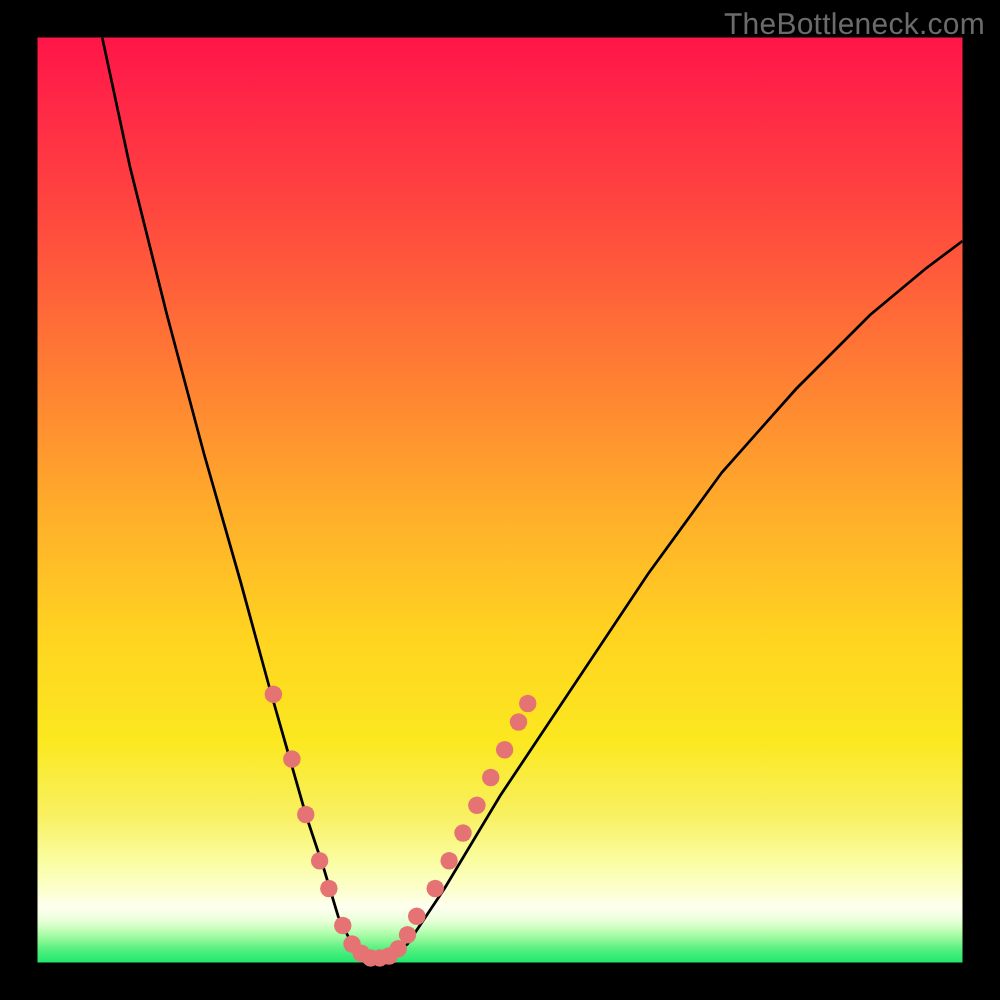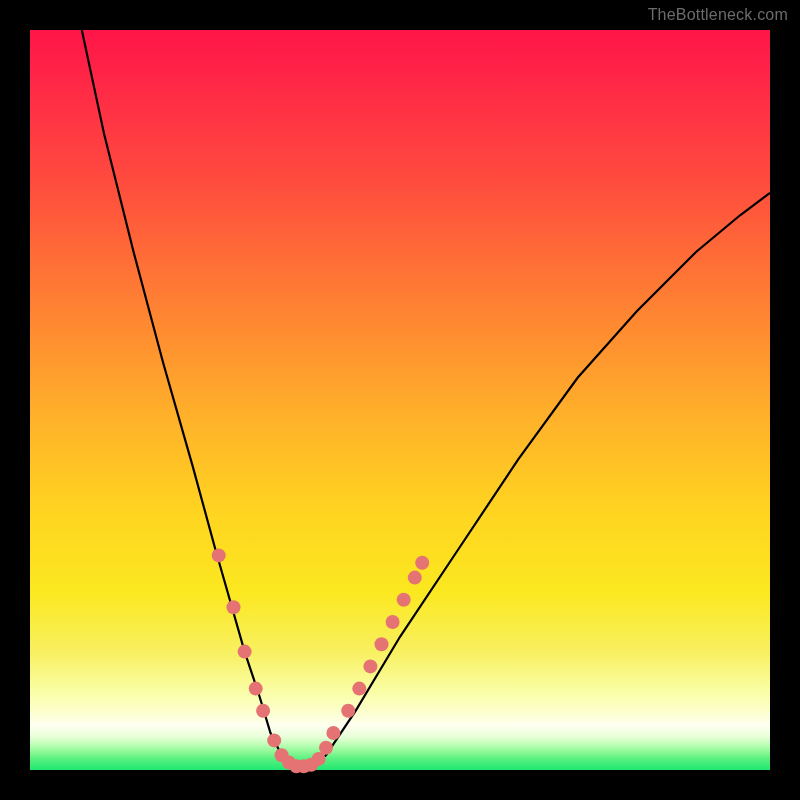--- a/index.html
+++ b/index.html
@@ -40,21 +40,21 @@
       #90f898 97.5%,
       #58f080 98.5%,
       #20e870 100%
     );
   }
   .watermark {
     position: absolute;
     top: 6px;
     right: 12px;
     color: #6b6b6b;
-    font-size: 16px;
+    font-size: 24px;
     font-weight: 400;
     letter-spacing: 0.2px;
     user-select: none;
   }
   svg.curve {
     position: absolute;
     left: 0;
     top: 0;
     width: 740px;
     height: 740px;

